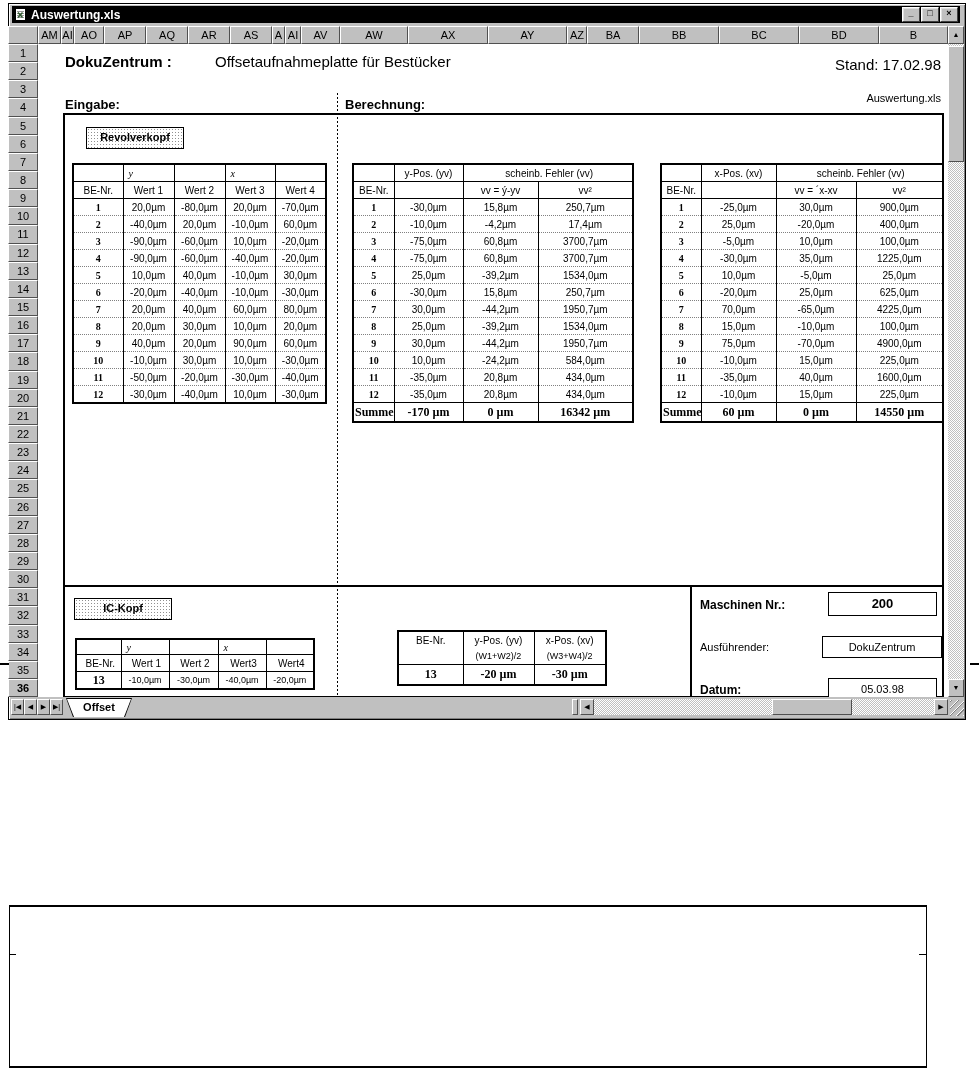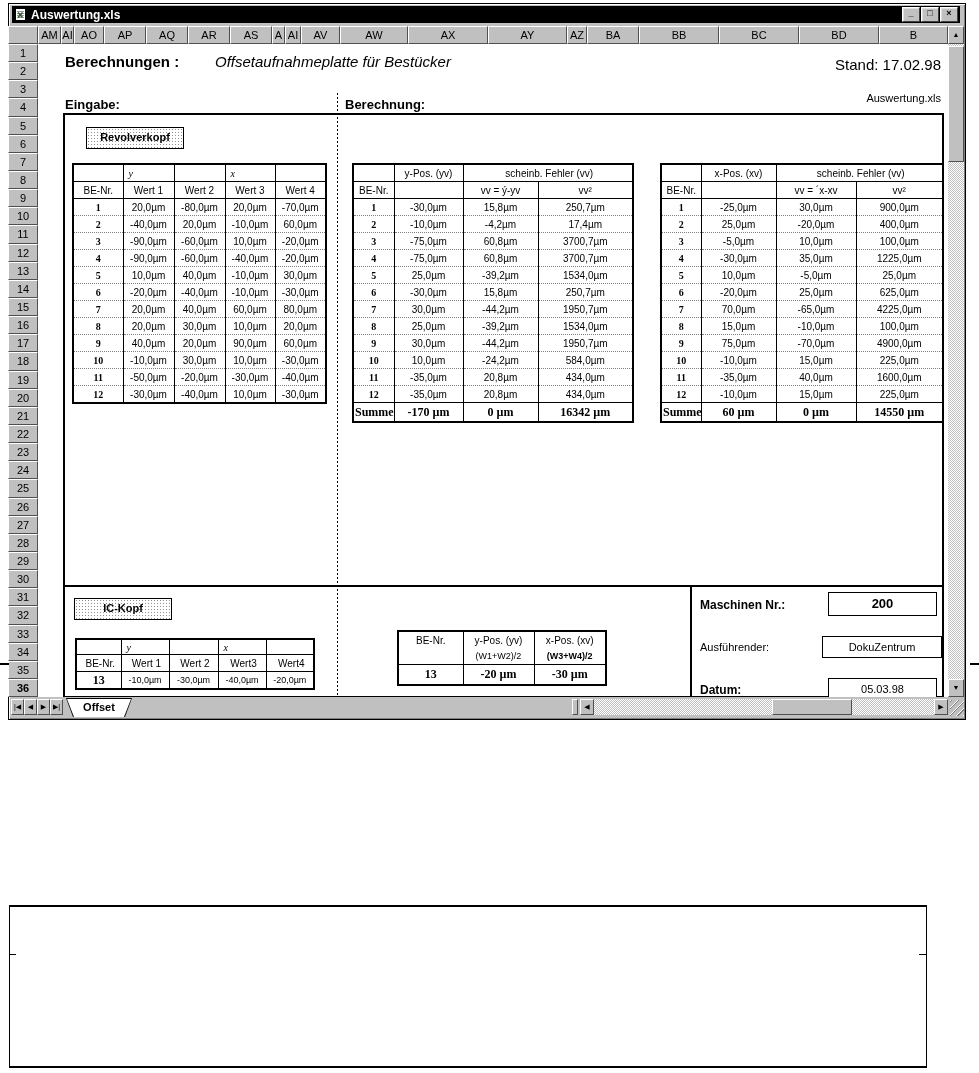--- a/index.html
+++ b/index.html
@@ -147,22 +147,22 @@
       <div class="rowhdr bevel">36</div>
     </div>
 
   <div class="abs gridarea"></div>
 
   <div class="abs bevel sbtn" style="left:948px;top:26px;width:16px;height:18px;line-height:16px;">▲</div>
   <div class="abs track" style="left:948px;top:44px;width:16px;height:635px;"></div>
   <div class="abs bevel" style="left:948px;top:46px;width:16px;height:116px;"></div>
   <div class="abs bevel sbtn" style="left:948px;top:679px;width:16px;height:18px;line-height:16px;">▼</div>
 
-  <div class="abs lbl" style="left:65px;top:53px;font-size:15px;font-weight:bold;">Berechnungen :</div>
-  <div class="abs lbl" style="left:215px;top:53px;font-size:15px;font-style:italic;">Offsetaufnahmeplatte für Bestücker</div>
+  <div class="abs lbl" style="left:65px;top:53px;font-size:15px;font-weight:bold;">DokuZentrum :</div>
+  <div class="abs lbl" style="left:215px;top:53px;font-size:15px;">Offsetaufnahmeplatte für Bestücker</div>
   <div class="abs lbl" style="left:641px;top:56px;width:300px;text-align:right;font-size:15px;">Stand: 17.02.98</div>
   <div class="abs lbl" style="left:641px;top:92px;width:300px;text-align:right;font-size:11px;">Auswertung.xls</div>
   <div class="abs lbl" style="left:65px;top:97px;font-size:13px;font-weight:bold;">Eingabe:</div>
   <div class="abs lbl" style="left:345px;top:97px;font-size:13px;font-weight:bold;">Berechnung:</div>
 
   <div class="abs pagebreak" style="left:337px;top:93px;height:604px;"></div>
 
   <div class="abs frame" style="left:63px;top:113px;width:877px;height:581px;">
     <div style="position:absolute;left:-2px;right:-2px;top:470px;height:2px;background:#000;"></div>
     <div style="position:absolute;left:625px;top:470px;bottom:0;width:2px;background:#000;"></div>
@@ -536,21 +536,21 @@
       </colgroup>
     <thead>
       <tr>
         <th style="border-bottom:none;">BE-Nr.</th>
         <th style="border-bottom:none;">y-Pos. (yv)</th>
         <th style="border-bottom:none;">x-Pos. (xv)</th>
       </tr>
       <tr>
         <th class="subh" style="border-top:none;"></th>
         <th class="subh" style="border-top:none;font-size:9px;">(W1+W2)/2</th>
-        <th class="subh" style="border-top:none;font-size:9px;font-weight:bold;">(W3+W4)/2</th>
+        <th class="subh" style="border-top:none;font-size:9px;">(W3+W4)/2</th>
       </tr>
     </thead>
     <tbody>
         <tr>
           <td class="benr">13</td>
           <td>-20 µm</td>
           <td>-30 µm</td>
         </tr>
       </tbody>
   </table>

